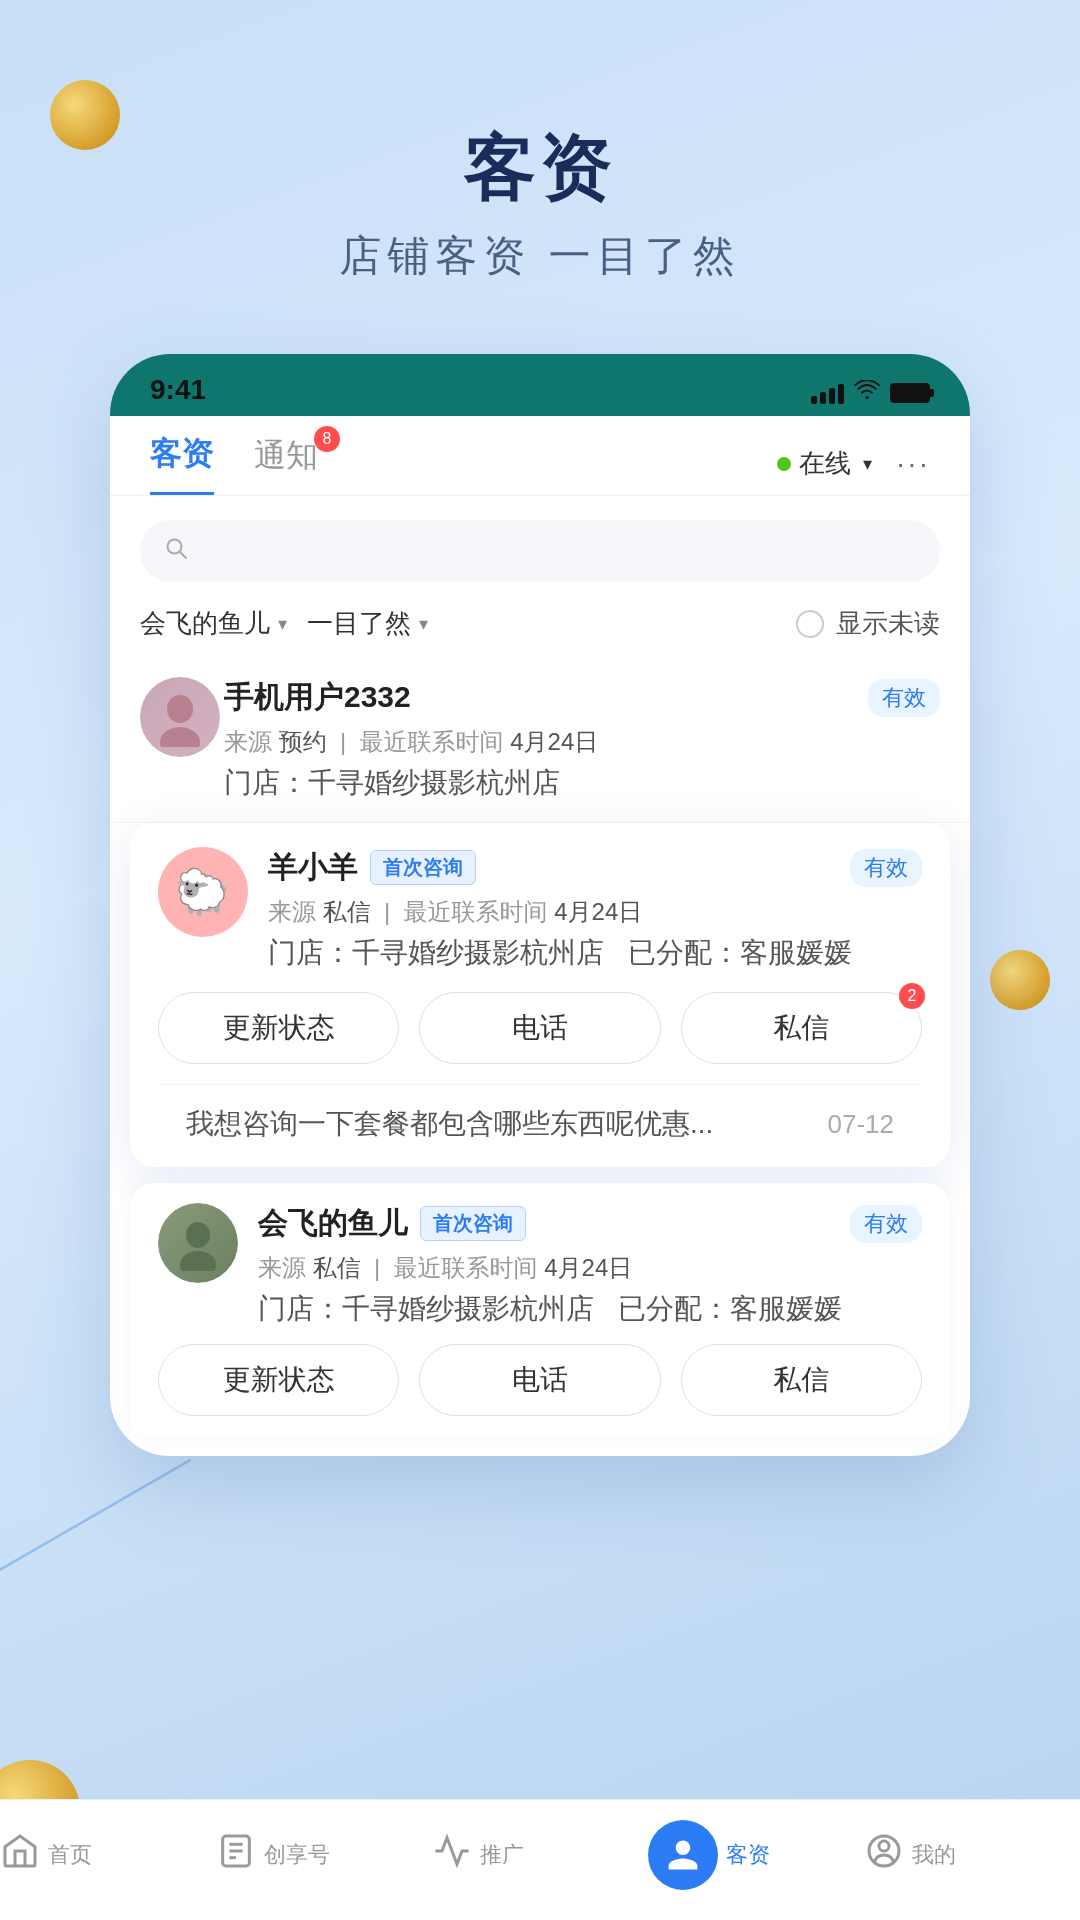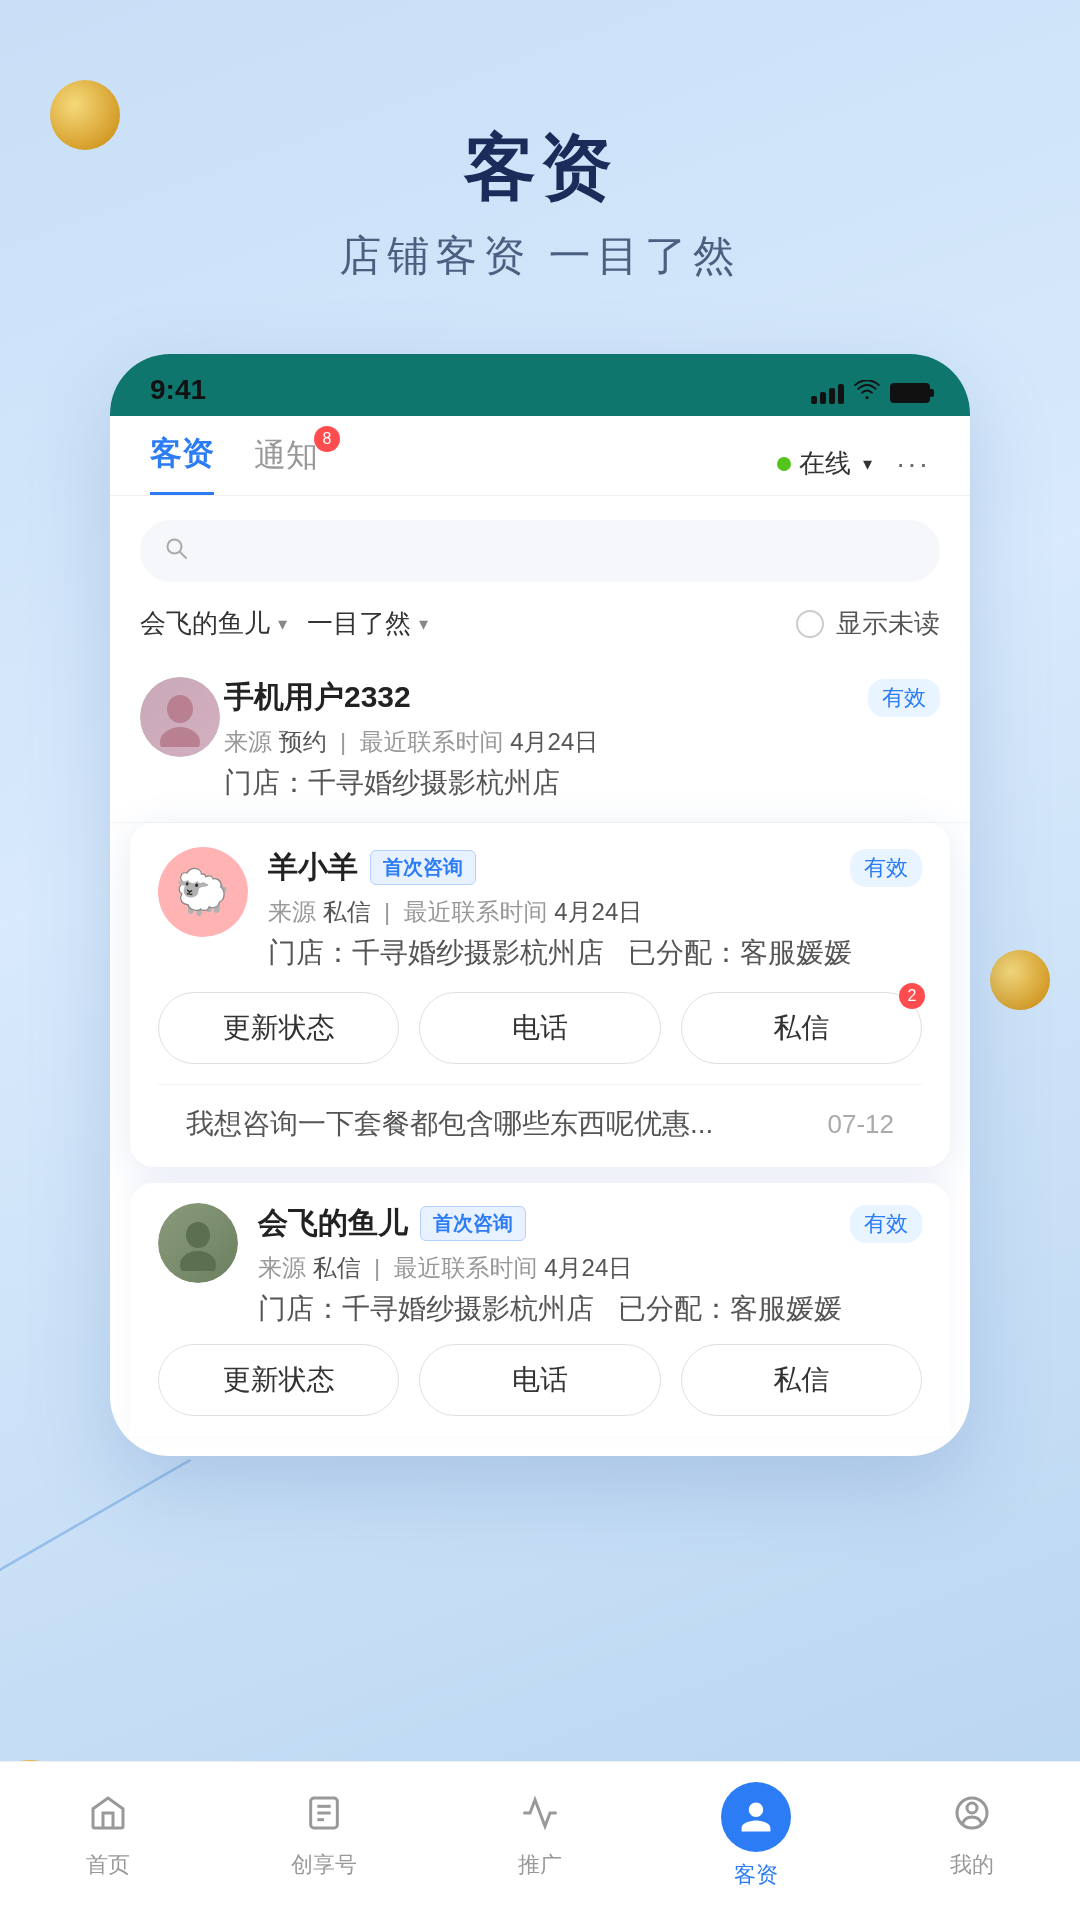--- a/index.html
+++ b/index.html
@@ -395,21 +395,20 @@
       width: 1080px;
       background: #fff;
       border-top: 1px solid #eee;
       display: flex;
       justify-content: space-around;
       align-items: center;
       padding: 20px 0 30px;
     }
     .nav-item {
       display: flex;
-      flex-direction: column;
       align-items: center;
       gap: 8px;
       cursor: pointer;
       flex: 1;
     }
     .nav-icon {
       font-size: 40px;
       color: #999;
     }
     .nav-label {

